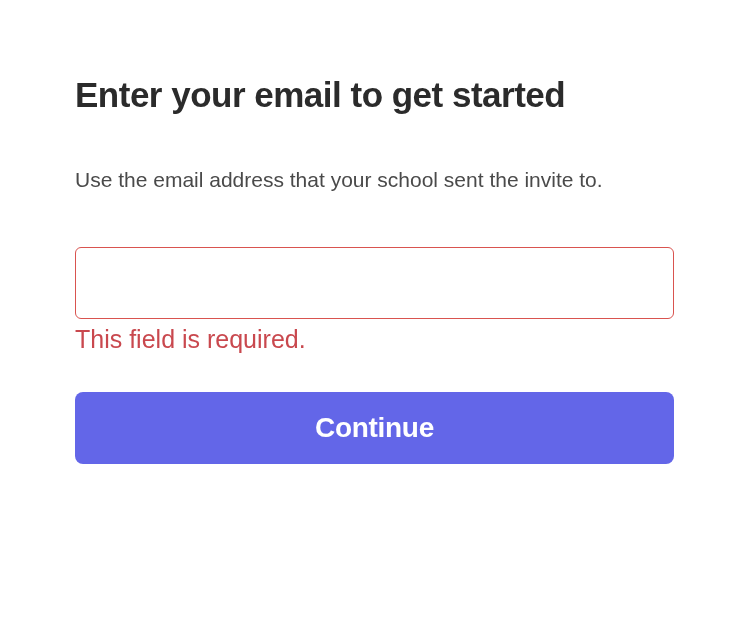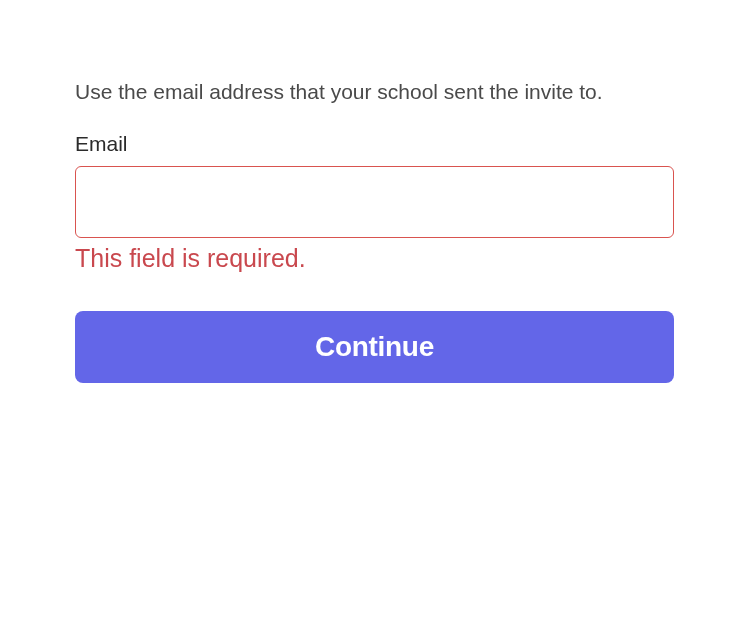--- a/index.html
+++ b/index.html
@@ -25,21 +25,21 @@
       font-weight: 800;
       color: #2b2b2b;
       margin-bottom: 48px;
       letter-spacing: -0.5px;
     }
     
     .description {
       font-size: 21px;
       color: #4a4a4a;
       line-height: 1.6;
-      margin-bottom: 23px;
+      margin-bottom: 50px;
       font-weight: 400;
     }
     
     .label {
       font-size: 21px;
       color: #2b2b2b;
       margin-bottom: 10px;
       display: block;
       font-weight: 400;
     }
@@ -73,23 +73,23 @@
       border-radius: 8px;
       cursor: pointer;
       margin-top: 38px;
       letter-spacing: -0.3px;
     }
   </style>
 </head>
 <body>
 
 <div class="container">
+  <h1 class="heading">Enter your email to get started</h1>
   
   <p class="description">Use the email address that your school sent the invite to.</p>
   
-  <label class="label">Email</label>
   
   <input type="email" class="input-field" value="" style="">
   
   <div class="error-message">This field is required.</div>
   
   <button class="continue-button">Continue</button>
 </div>
 
 </body></html>

